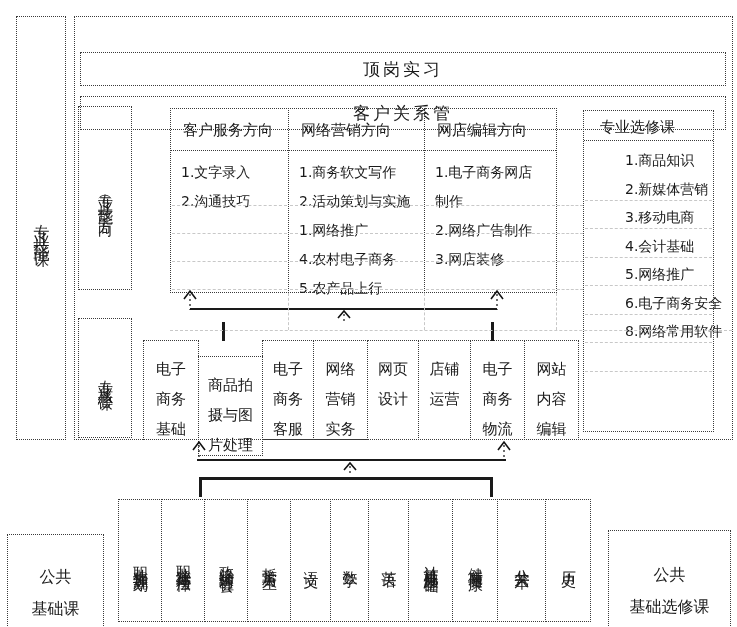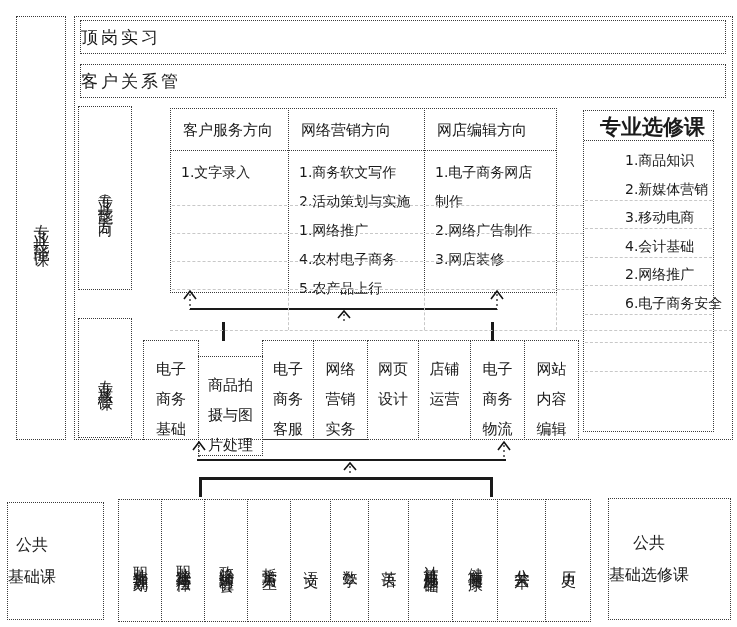--- a/index.html
+++ b/index.html
@@ -1,33 +1,33 @@
 <!DOCTYPE html>
 <html><head>
 <meta charset="utf-8">
 <style>
   html,body{margin:0;padding:0;background:#fff;}
   .canvas{
     position:relative;width:737px;height:627px;background:#ffffff;
     font-family:"DejaVu Sans",sans-serif;color:#1a1a1a;overflow:hidden;
   }
   .dbox{position:absolute;border:1px dotted #3a3a3a;box-sizing:border-box;background:transparent;}
-  .center{display:flex;align-items:center;}
+  .center{display:flex;align-items:center;justify-content:center;margin-top:32px;}
   .toplabel{font-size:17px;letter-spacing:3px;}
   .vwrap{display:flex;align-items:center;justify-content:center;}
   .vtext{writing-mode:vertical-rl;}
   .vt16{font-size:16px;letter-spacing:7px;}
   .vt15{font-size:15px;letter-spacing:4px;}
   .vt15b{font-size:15px;letter-spacing:2px;}
   .dir-header{height:42px;line-height:42px;padding-left:12px;font-size:15px;
     border-bottom:1px dotted #3a3a3a;box-sizing:border-box;}
   .dir-items{padding:7px 8px 0 10px;}
   .dir-item{font-size:14px;line-height:29px;white-space:pre-line;}
-  .el-header{height:30px;line-height:32px;padding-left:16px;font-size:21px;
-    border-bottom:1px dotted #3a3a3a;box-sizing:border-box;font-weight:bold;}
+  .el-header{height:30px;line-height:32px;padding-left:16px;font-size:15px;
+    border-bottom:1px dotted #3a3a3a;box-sizing:border-box;}
   .el-items{padding:5px 6px 0 10px;}
   .el-item{font-size:14px;line-height:28.5px;white-space:nowrap;margin-left:31px;}
   .core-box{text-align:center;padding-top:13px;font-size:15px;line-height:30px;white-space:pre-line;}
   .pub-label{font-size:16px;line-height:32px;text-align:center;white-space:pre-line;}
   .solid{position:absolute;background:#1a1a1a;}
   .bracket{position:absolute;border-top:3px solid #1a1a1a;border-left:3px solid #1a1a1a;
     border-right:3px solid #1a1a1a;box-sizing:border-box;background:transparent;}
   .arrow{position:absolute;}
   .lgh{position:absolute;height:0;border-top:1px dashed #c8c8c8;}
   .lgv{position:absolute;width:0;border-left:1px dashed #c8c8c8;}
@@ -54,20 +54,21 @@
     <span class="vtext vt15">专业（技能）方向</span>
   </div>
   <div class="dbox vwrap" style="left:78px;top:318px;width:54px;height:120px;">
     <span class="vtext vt15">专业核心课</span>
   </div>
 
   <div class="dbox" style="left:170px;top:108px;width:119px;height:185px;">
     <div class="dir-header">客户服务方向</div>
     <div class="dir-items">
       <div class="dir-item">1.文字录入</div>
+      <div class="dir-item">2.沟通技巧</div>
     </div>
   </div>
 
   <div class="dbox" style="left:288px;top:108px;width:137px;height:185px;">
     <div class="dir-header">网络营销方向</div>
     <div class="dir-items">
       <div class="dir-item">1.商务软文写作</div>
       <div class="dir-item">2.活动策划与实施</div>
       <div class="dir-item">1.网络推广</div>
       <div class="dir-item">4.农村电子商务</div>
@@ -85,22 +86,23 @@
     </div>
   </div>
 
   <div class="dbox" style="left:583px;top:110px;width:131px;height:322px;">
     <div class="el-header">专业选修课</div>
     <div class="el-items">
       <div class="el-item">1.商品知识</div>
       <div class="el-item">2.新媒体营销</div>
       <div class="el-item">3.移动电商</div>
       <div class="el-item">4.会计基础</div>
-      <div class="el-item">2.网络推广</div>
+      <div class="el-item">5.网络推广</div>
       <div class="el-item">6.电子商务安全</div>
+      <div class="el-item">8.网络常用软件</div>
     </div>
   </div>
 
   <div class="dbox core-box" style="left:143px;top:340px;width:56px;height:100px;"><span>电子
 商务
 基础</span></div>
   <div class="dbox core-box" style="left:198px;top:356px;width:65px;height:100px;"><span>商品拍
 摄与图
 片处理</span></div>
   <div class="dbox core-box" style="left:262px;top:340px;width:52px;height:100px;"><span>电子

